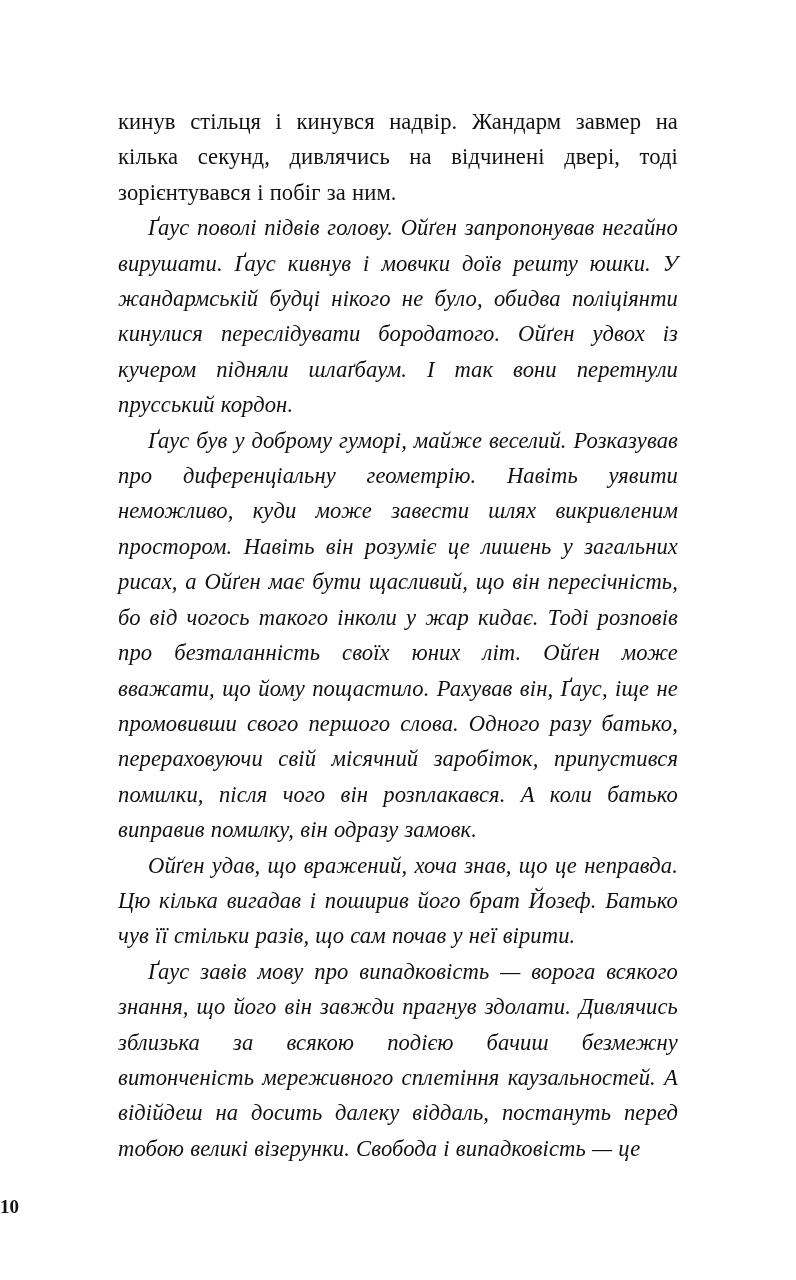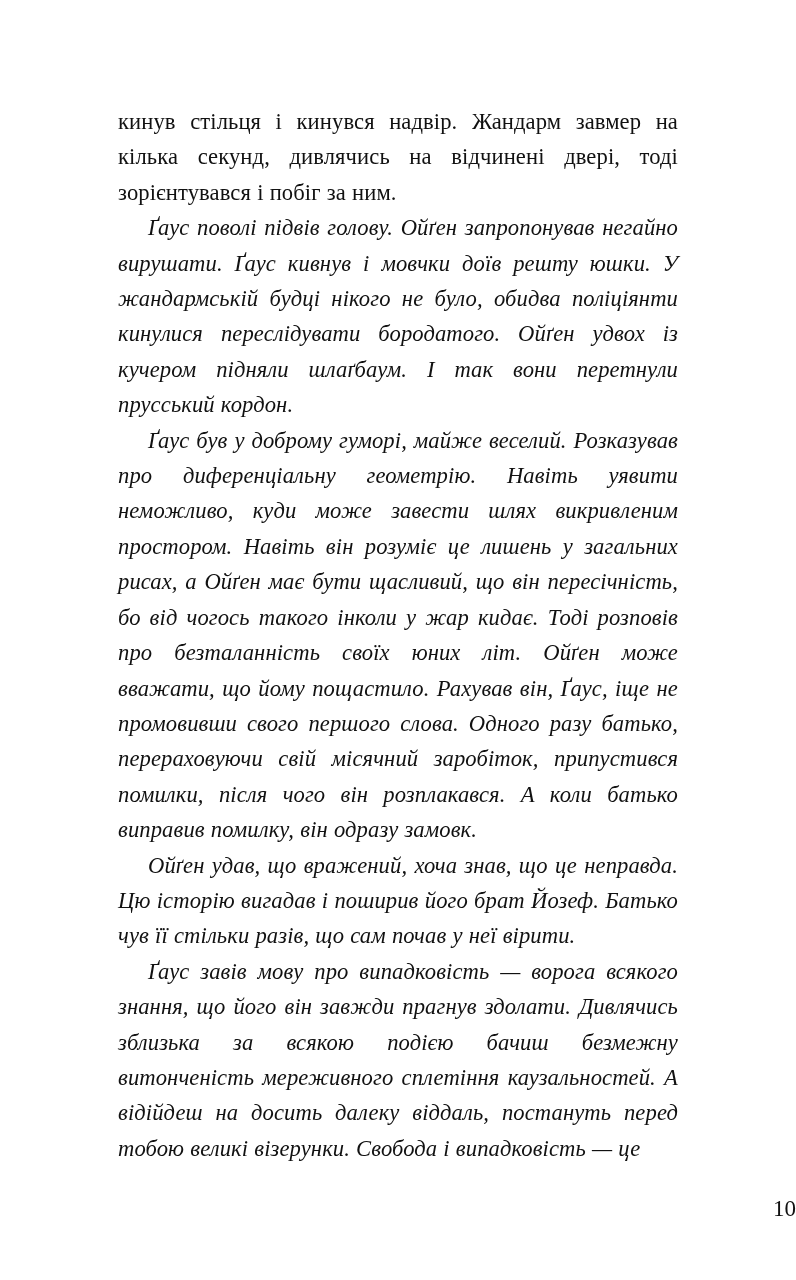--- a/index.html
+++ b/index.html
@@ -41,35 +41,35 @@
   }
   .para.indent {
     text-indent: 30px;
     font-style: italic;
   }
   .page-number {
     position: absolute;
     left: 0;
     top: 1196px;
     width: 796px;
-    text-align: right;
-    font-size: 23px;
-    font-weight: normal;
+    text-align: left;
+    font-size: 19px;
+    font-weight: bold;
     font-family: "Liberation Serif", serif;
     color: #111111;
   }
 </style>
 </head>
 <body>
 
 <div class="page">
 
   <div class="text-block">
     <p class="para">кинув стільця і кинувся надвір. Жандарм завмер на кілька секунд, дивлячись на відчинені двері, тоді зорієнтувався і побіг за ним.</p>
     <p class="para indent">Ґаус поволі підвів голову. Ойґен запропонував негайно вирушати. Ґаус кивнув і мовчки доїв решту юшки. У жандармській будці нікого не було, обидва поліціянти кинулися переслідувати бородатого. Ойґен удвох із кучером підняли шлаґбаум. І так вони перетнули прусський кордон.</p>
     <p class="para indent">Ґаус був у доброму гуморі, майже веселий. Розказував про диференціальну геометрію. Навіть уявити неможливо, куди може завести шлях викривленим простором. Навіть він розуміє це лишень у загальних рисах, а Ойґен має бути щасливий, що він пересічність, бо від чогось такого інколи у жар кидає. Тоді розповів про безталанність своїх юних літ. Ойґен може вважати, що йому пощастило. Рахував він, Ґаус, іще не промовивши свого першого слова. Одного разу батько, перераховуючи свій місячний заробіток, припустився помилки, після чого він розплакався. А коли батько виправив помилку, він одразу замовк.</p>
-    <p class="para indent">Ойґен удав, що вражений, хоча знав, що це неправда. Цю історію вигадав і поширив його брат Йозеф. Батько чув її стільки разів, що сам почав у неї вірити.</p>
+    <p class="para indent">Ойґен удав, що вражений, хоча знав, що це неправда. Цю кілька вигадав і поширив його брат Йозеф. Батько чув її стільки разів, що сам почав у неї вірити.</p>
     <p class="para indent">Ґаус завів мову про випадковість — ворога всякого знання, що його він завжди прагнув здолати. Дивлячись зблизька за всякою подією бачиш безмежну витонченість мереживного сплетіння каузальностей. А відійдеш на досить далеку віддаль, постануть перед тобою великі візерунки. Свобода і випадковість — це</p>
   </div>
 
   <div class="page-number">10</div>
 
 </div>
 
 </body></html>

